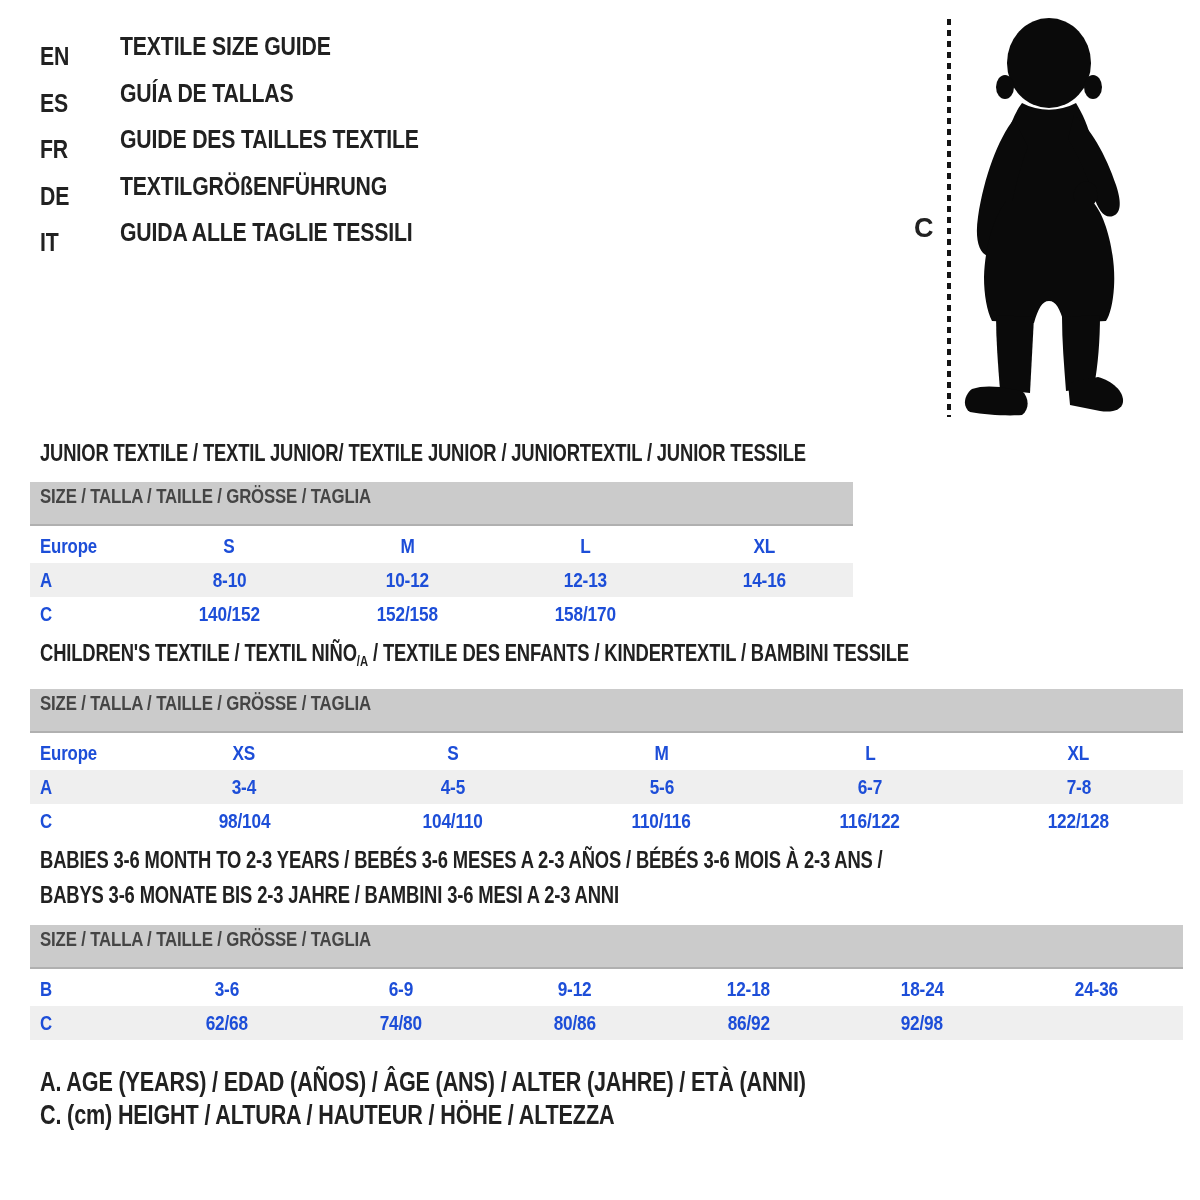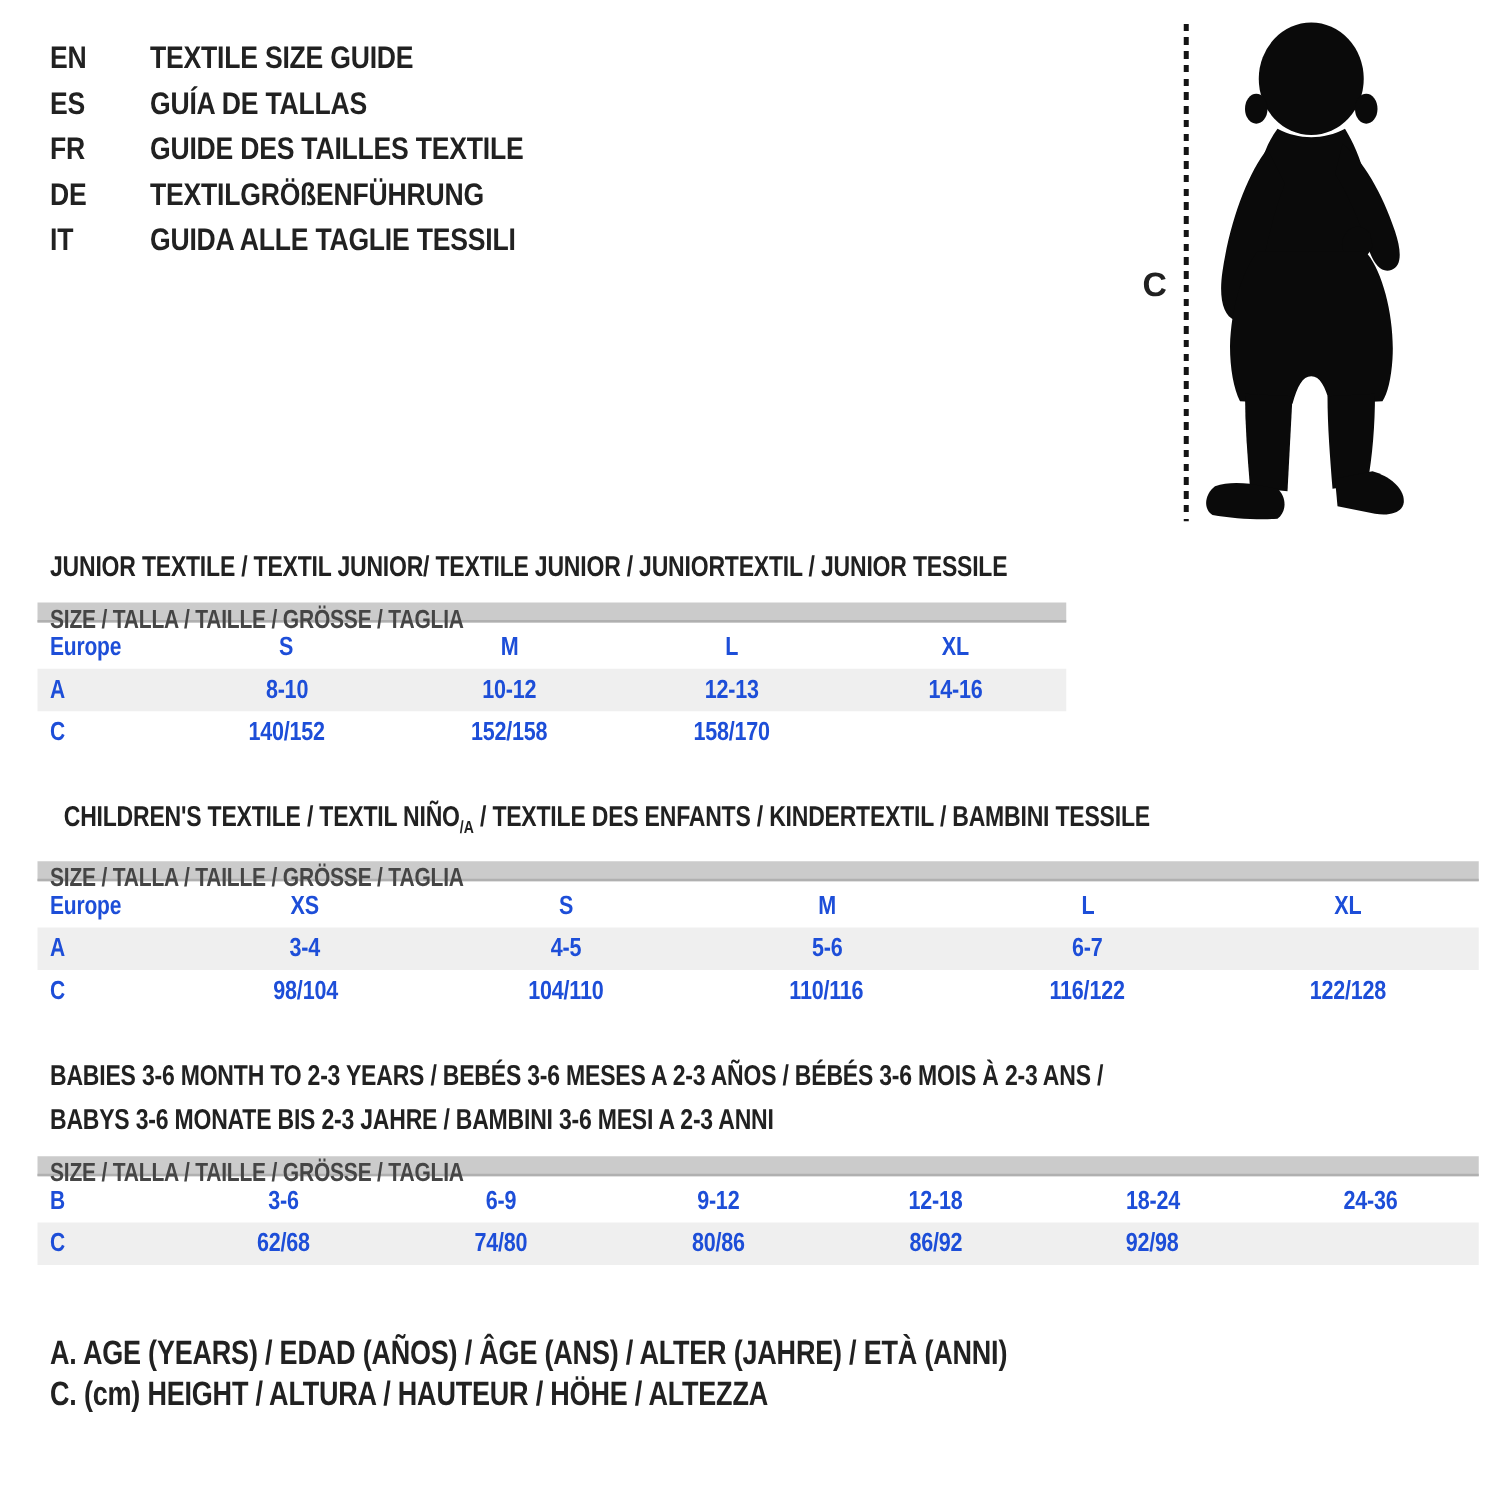--- a/index.html
+++ b/index.html
@@ -12,42 +12,42 @@
     overflow:hidden;
   }
   
   .cond  { display:inline-block; transform:scaleX(0.80); transform-origin:0 50%; white-space:nowrap; letter-spacing:-0.2px; }
   .condc { display:inline-block; transform:scaleX(0.82); transform-origin:50% 50%; white-space:nowrap; letter-spacing:-0.2px; }
   .cond85{ display:inline-block; transform:scaleX(0.85); transform-origin:0 50%; white-space:nowrap; letter-spacing:-0.2px; }
 
   
   .lang-list { position:absolute; top:28px; left:40px; }
   .lang-row  { display:flex; font-size:25px; line-height:36.5px; }
-  .lang-code { width:80px; flex:0 0 80px; }
+  .lang-code { width:80px; flex:0 0 80px;margin-top:10px; }
 
   
   .figure   { position:absolute; top:15px; left:900px; width:270px; height:412px; }
   .c-label  { position:absolute; left:14px; top:198px; font-size:27px; }
   .dash-line{ position:absolute; left:47px; top:4px; width:4px; height:398px;
               background:repeating-linear-gradient(to bottom,#141414 0 6px, transparent 6px 11px); }
   .figure svg { position:absolute; left:60px; top:0; width:178px; height:405px; }
 
   
   .sec-title { position:absolute; left:40px; font-size:23px; line-height:26px; white-space:nowrap; }
   .t-junior   { top:440px; }
-  .t-children { top:640px;margin-left:11px; }
+  .t-children { top:640px; }
   .t-babies   { top:843px; line-height:35px;text-decoration:underline; }
   .title-sub  { font-size:14px; vertical-align:-5px; letter-spacing:0; }
 
   
   .table { position:absolute; left:30px; }
   .w-junior { width:823px; top:482px; }
   .w-children { width:1153px; top:689px; }
   .w-babies { width:1153px; top:925px; }
-  .thead { height:16px; line-height:28px; padding-left:10px; font-size:21px;
+  .thead { height:44px; line-height:28px; padding-left:10px; font-size:21px;
            background:#cbcbcb; border-bottom:2px solid #b0b0b0; color:#454545; margin-bottom:3px; }
   .trow  { display:grid; height:34px; line-height:34px; font-size:21px; text-align:center; color:#1d4ed8; }
   .cols4 { grid-template-columns:110px repeat(4,1fr); }
   .cols5 { grid-template-columns:110px repeat(5,1fr); }
   .cols6 { grid-template-columns:110px repeat(6,1fr); }
   .shaded { background:#efefef; }
   .tlabel { text-align:left; padding-left:10px; }
 
   
   .footnotes { position:absolute; top:1066px; left:40px; font-size:27px; line-height:33px; }
@@ -142,20 +142,21 @@
     <span><span class="condc">M</span></span>
     <span><span class="condc">L</span></span>
     <span><span class="condc">XL</span></span>
   </div>
   <div class="trow cols5 shaded">
     <span class="tlabel"><span class="cond">A</span></span>
     <span><span class="condc">3-4</span></span>
     <span><span class="condc">4-5</span></span>
     <span><span class="condc">5-6</span></span>
     <span><span class="condc">6-7</span></span>
+    <span><span class="condc">7-8</span></span>
   </div>
   <div class="trow cols5">
     <span class="tlabel"><span class="cond">C</span></span>
     <span><span class="condc">98/104</span></span>
     <span><span class="condc">104/110</span></span>
     <span><span class="condc">110/116</span></span>
     <span><span class="condc">116/122</span></span>
     <span><span class="condc">122/128</span></span>
   </div>
 </div>

